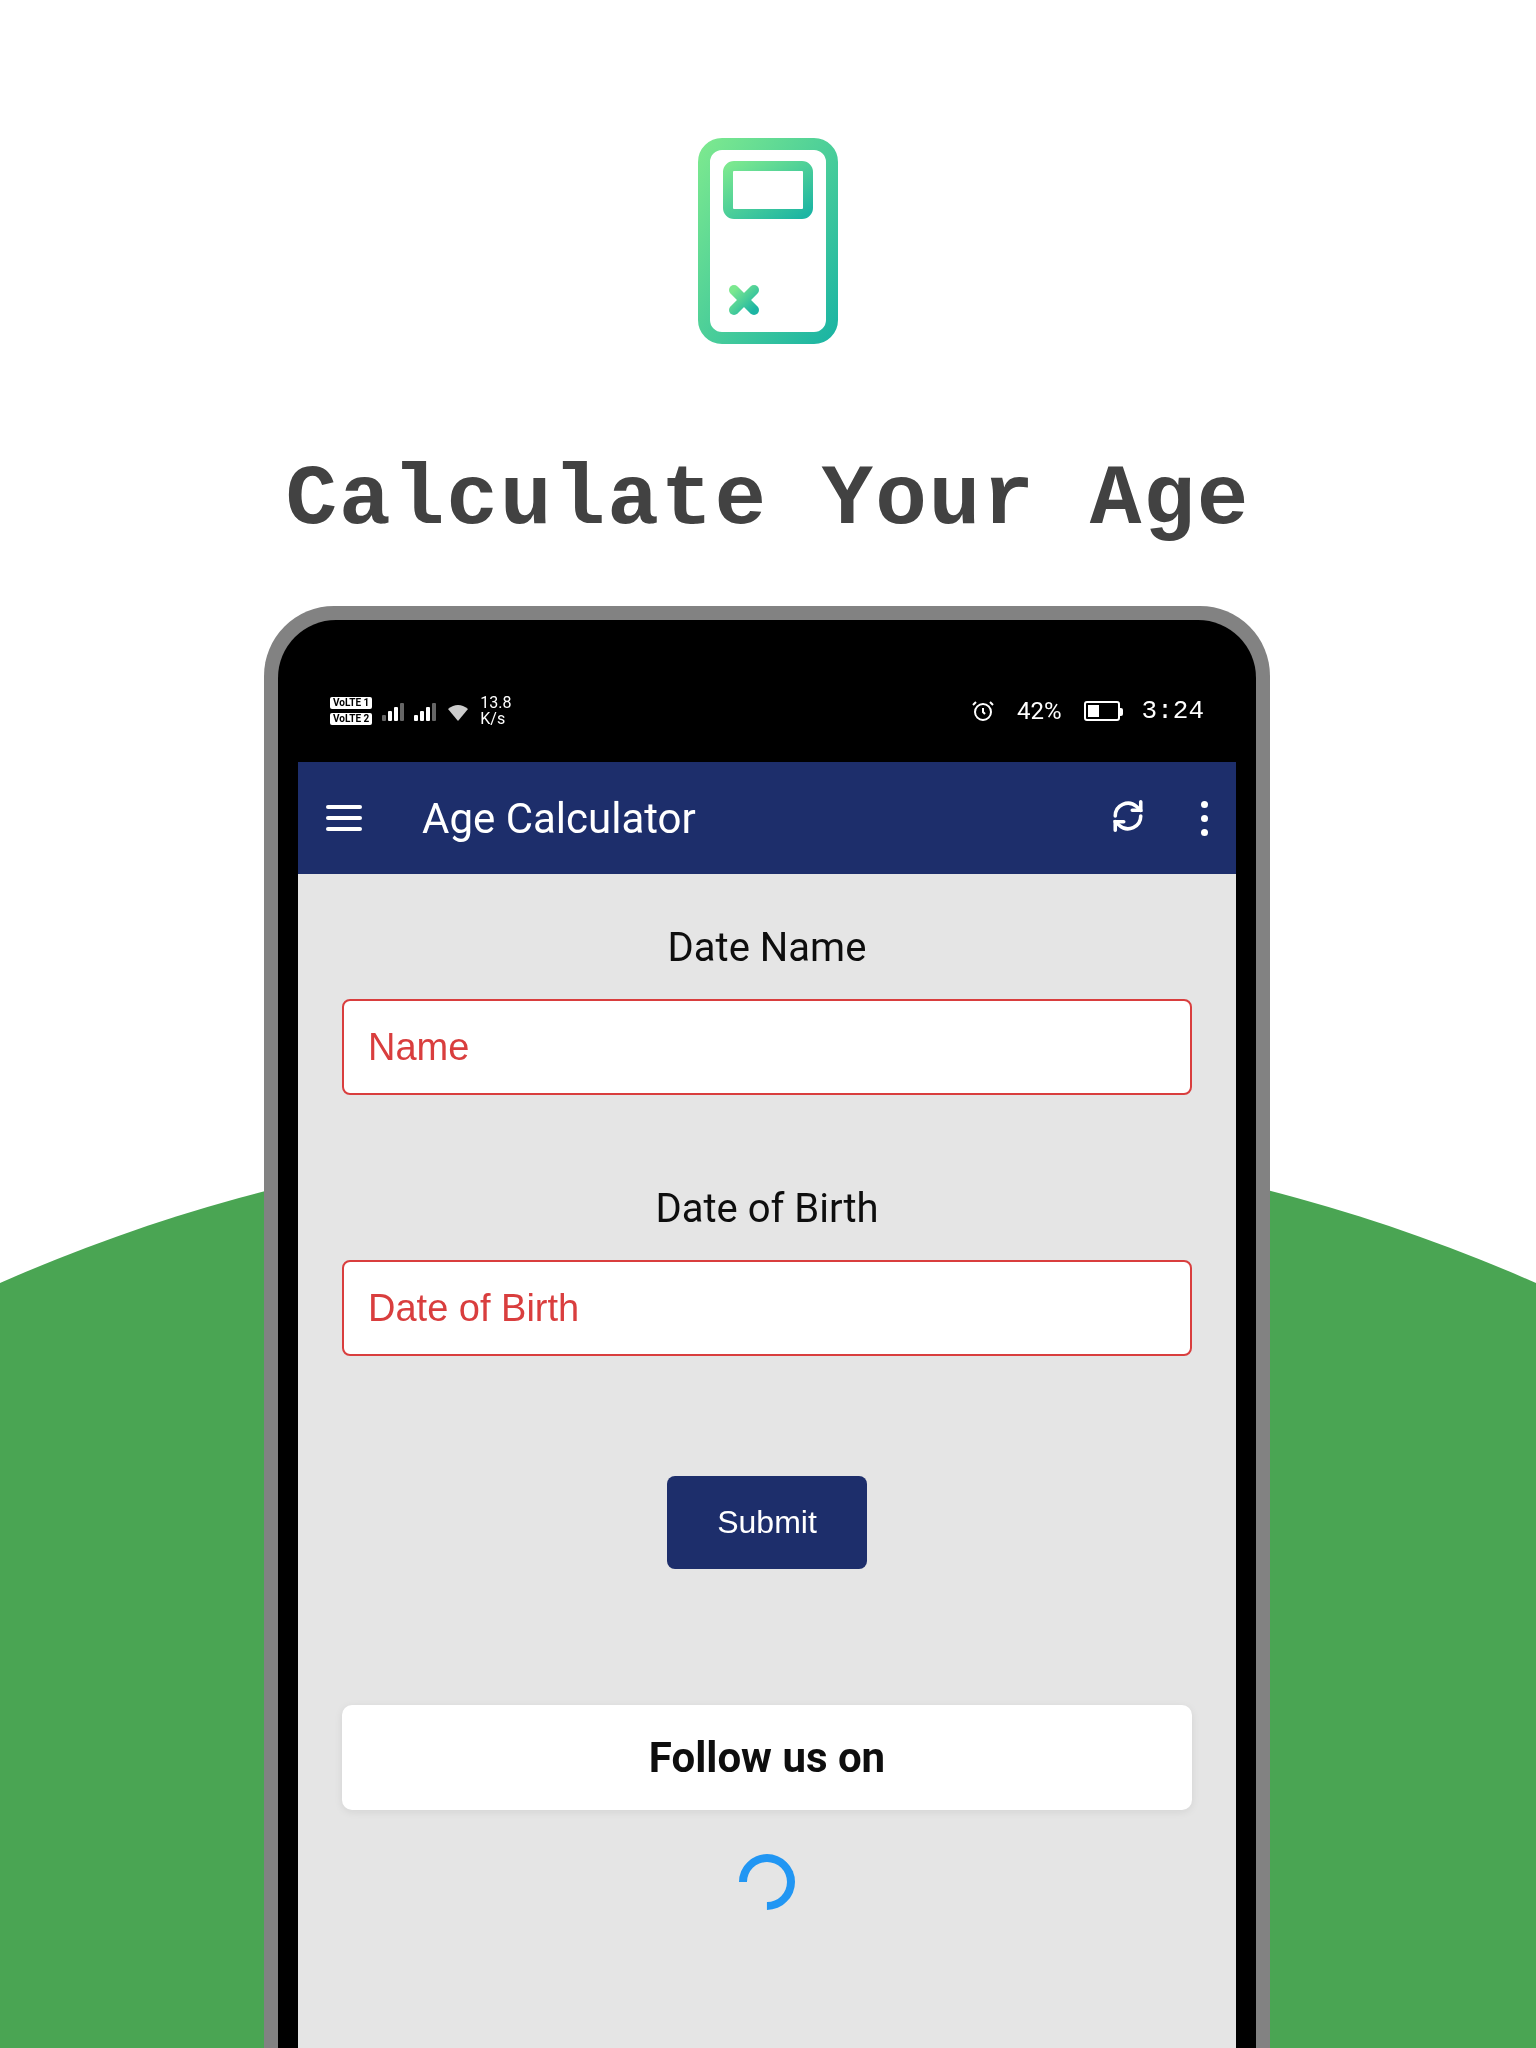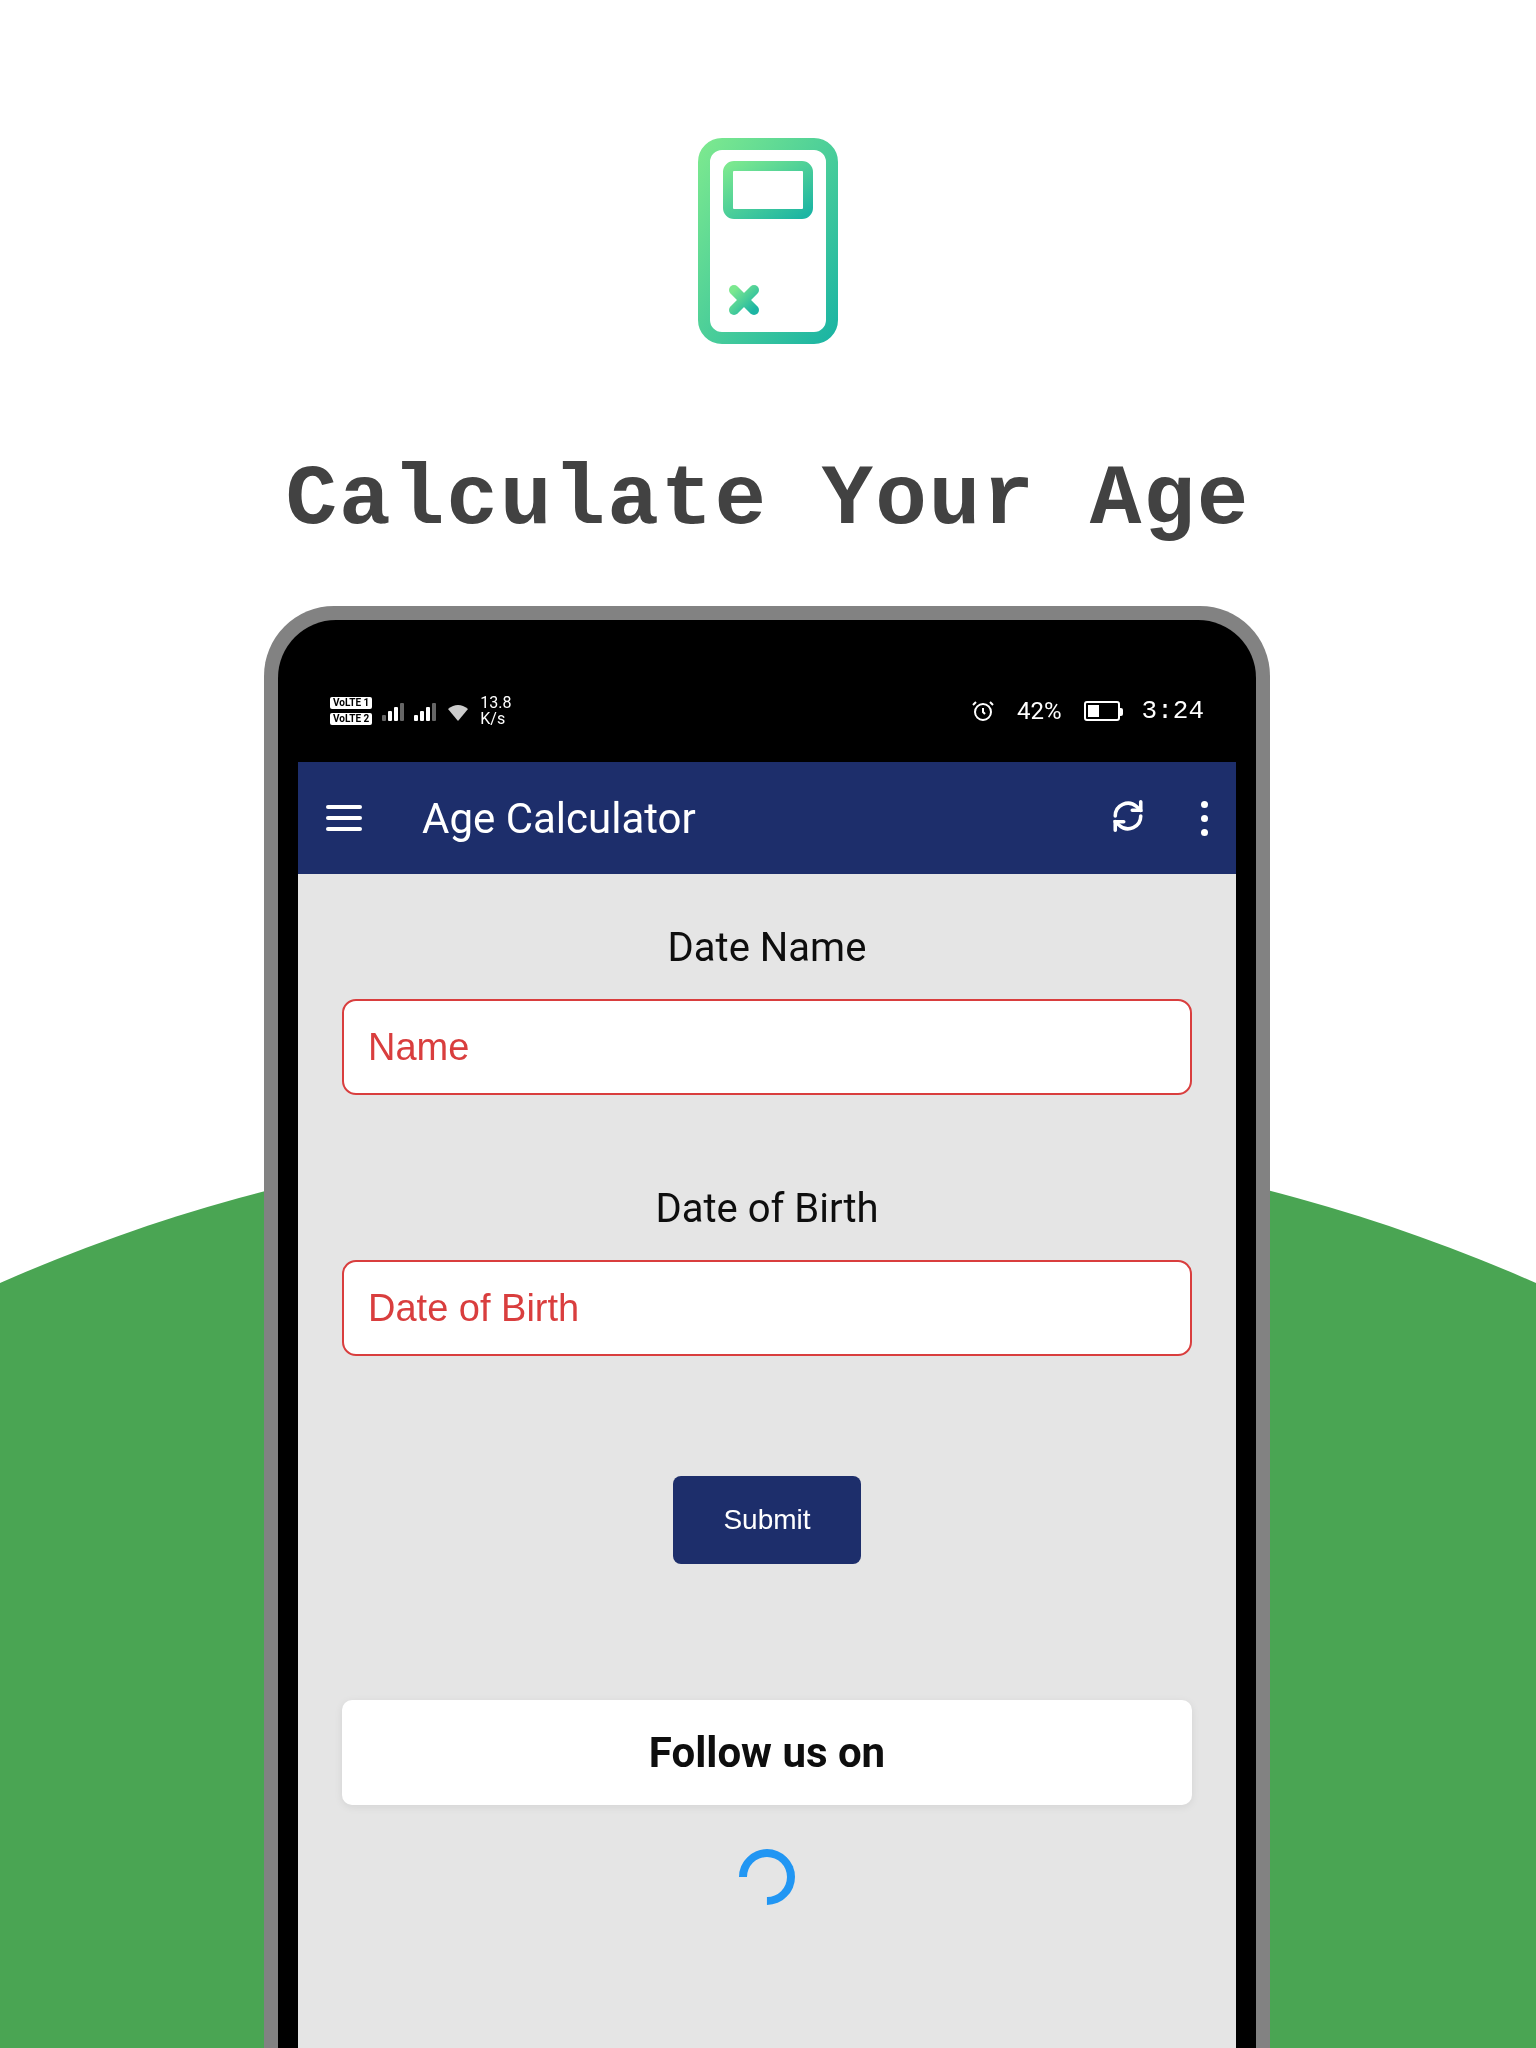--- a/index.html
+++ b/index.html
@@ -212,40 +212,40 @@
     }
     .field-label {
       font-size: 40px;
       color: #0e0e0e;
       margin-bottom: 28px;
     }
     .text-input {
       width: 100%;
       height: 96px;
       border: 2px solid #d93e3e;
-      border-radius: 14px;
+      border-radius: 8px;
       background: #ffffff;
       font-size: 38px;
       padding: 0 24px;
       color: #333;
       outline: none;
     }
     .text-input::placeholder {
       color: #d93e3e;
       opacity: 1;
     }
     .dob-label {
       margin-top: 90px;
     }
     .submit-btn {
       margin-top: 120px;
       background: #1d2e6b;
       color: #ffffff;
       border: none;
-      font-size: 28px;
+      font-size: 32px;
       font-weight: 500;
       padding: 28px 50px;
       border-radius: 8px;
       cursor: pointer;
     }
     .follow-card {
       margin-top: 136px;
       width: 100%;
       background: #ffffff;
       border-radius: 10px;

